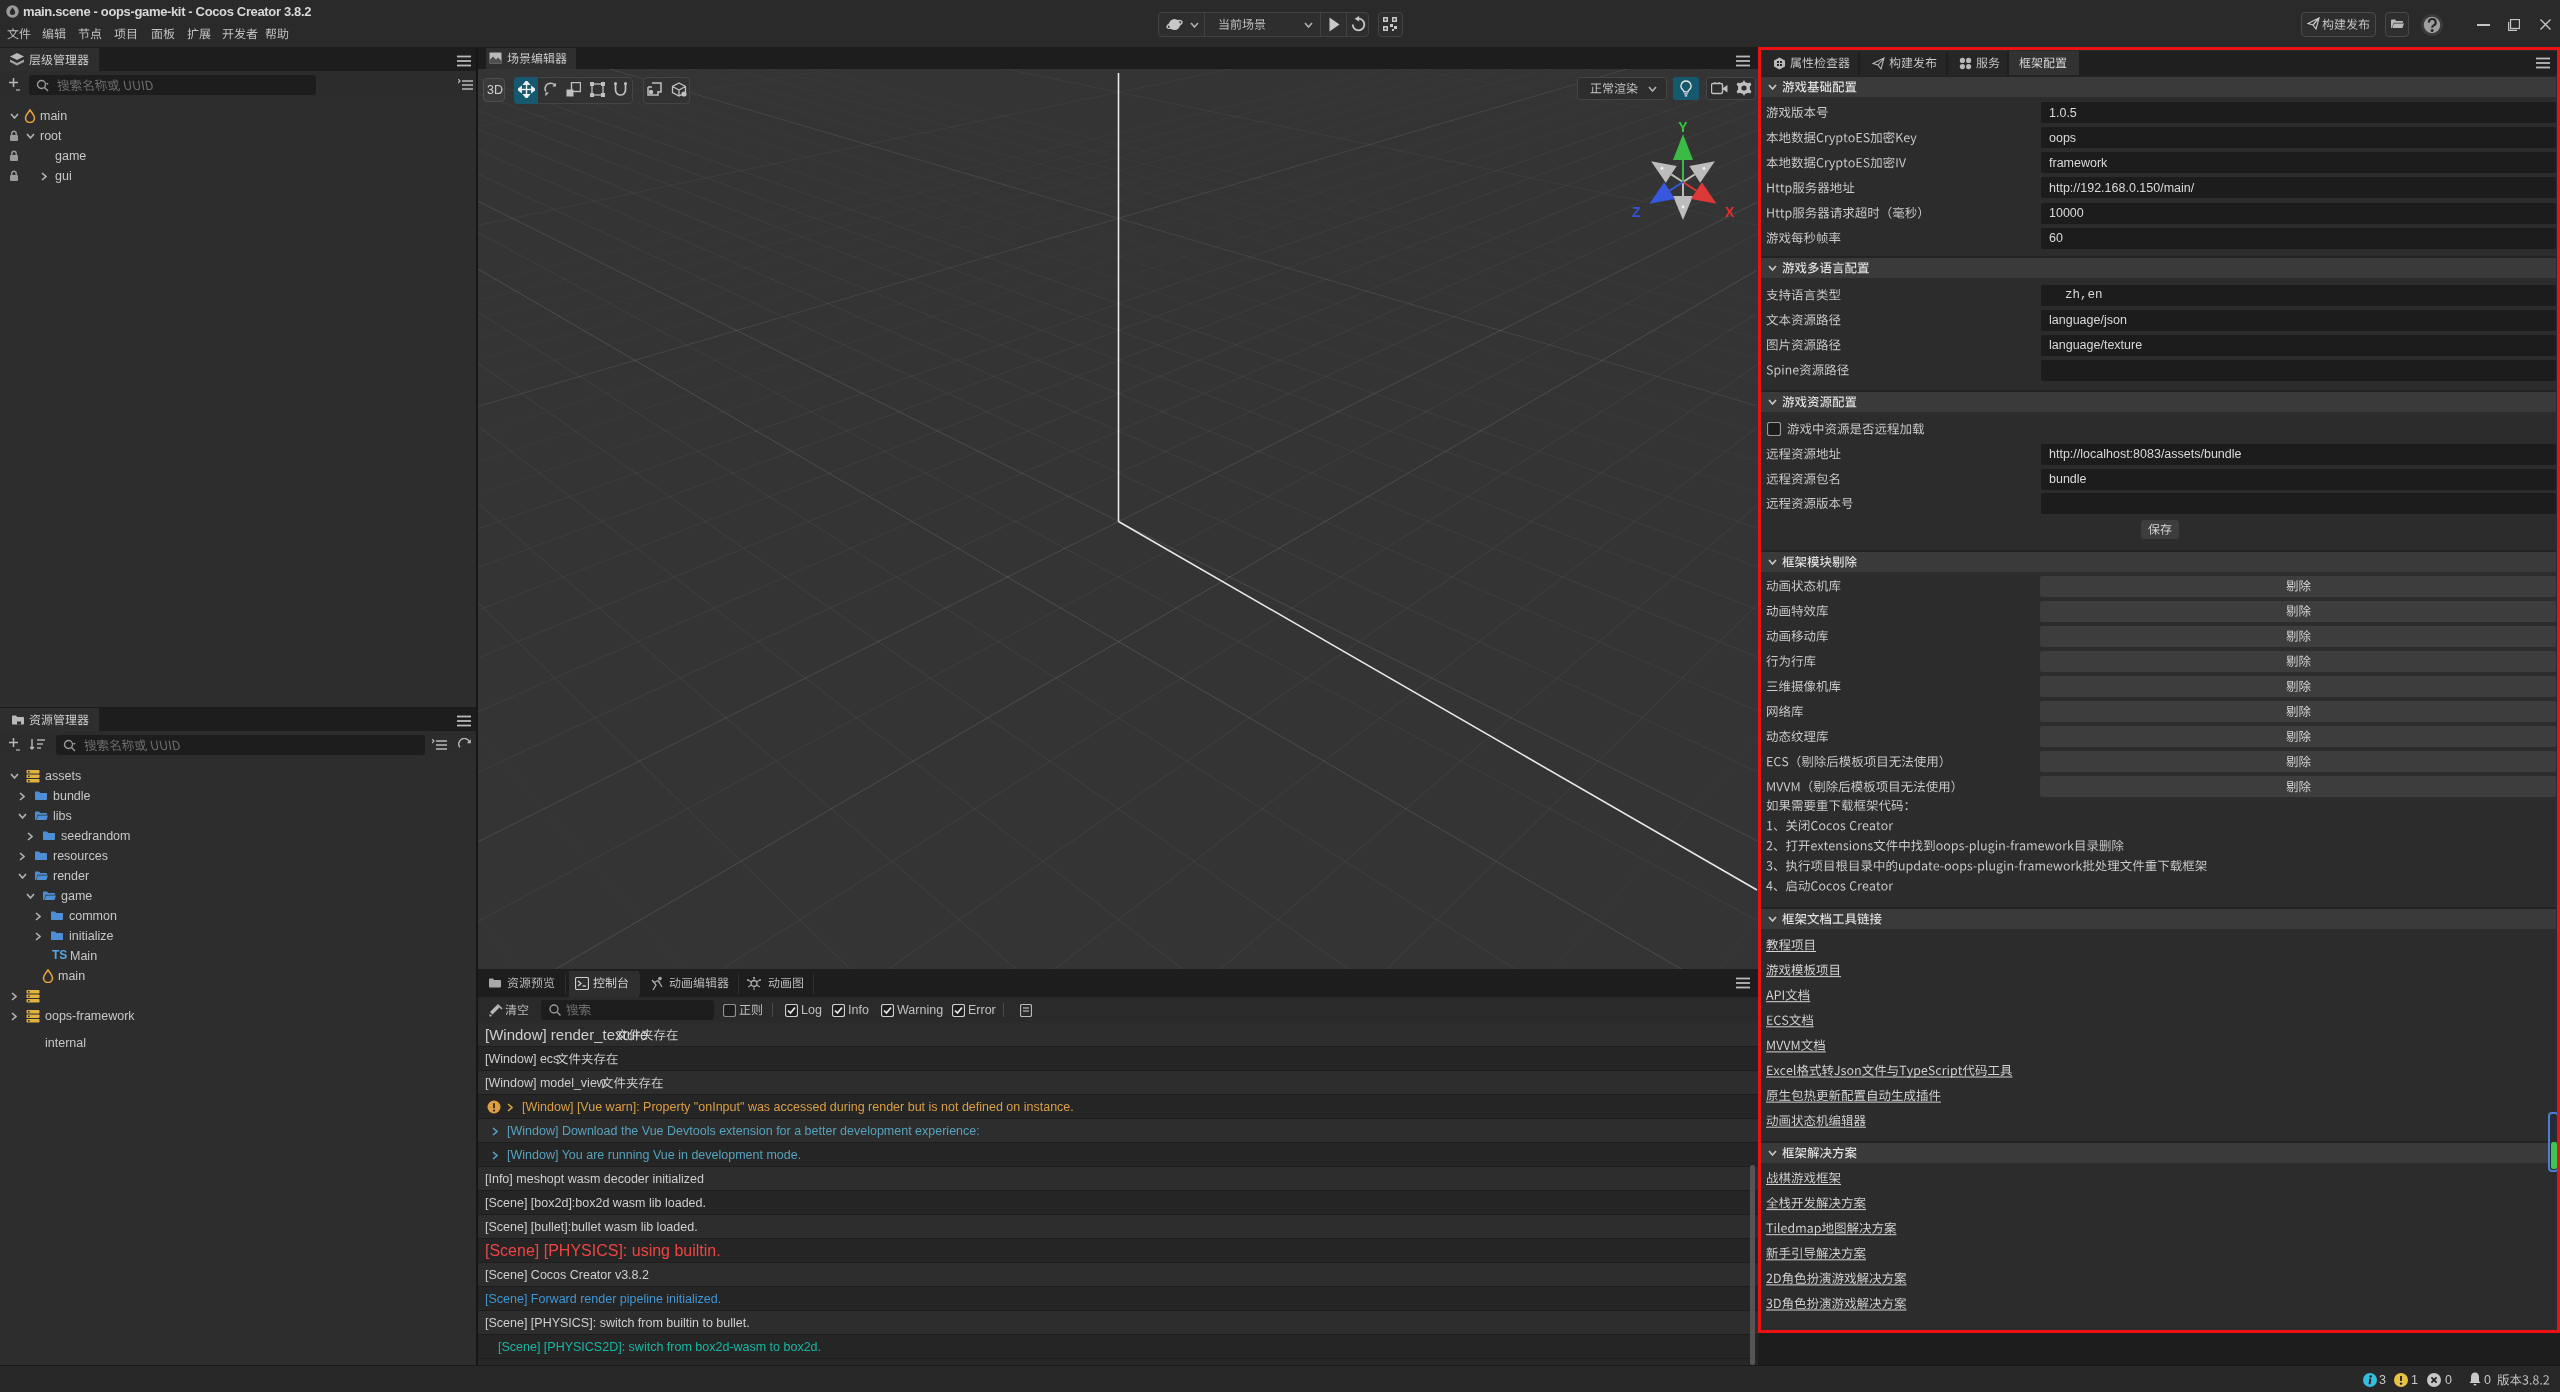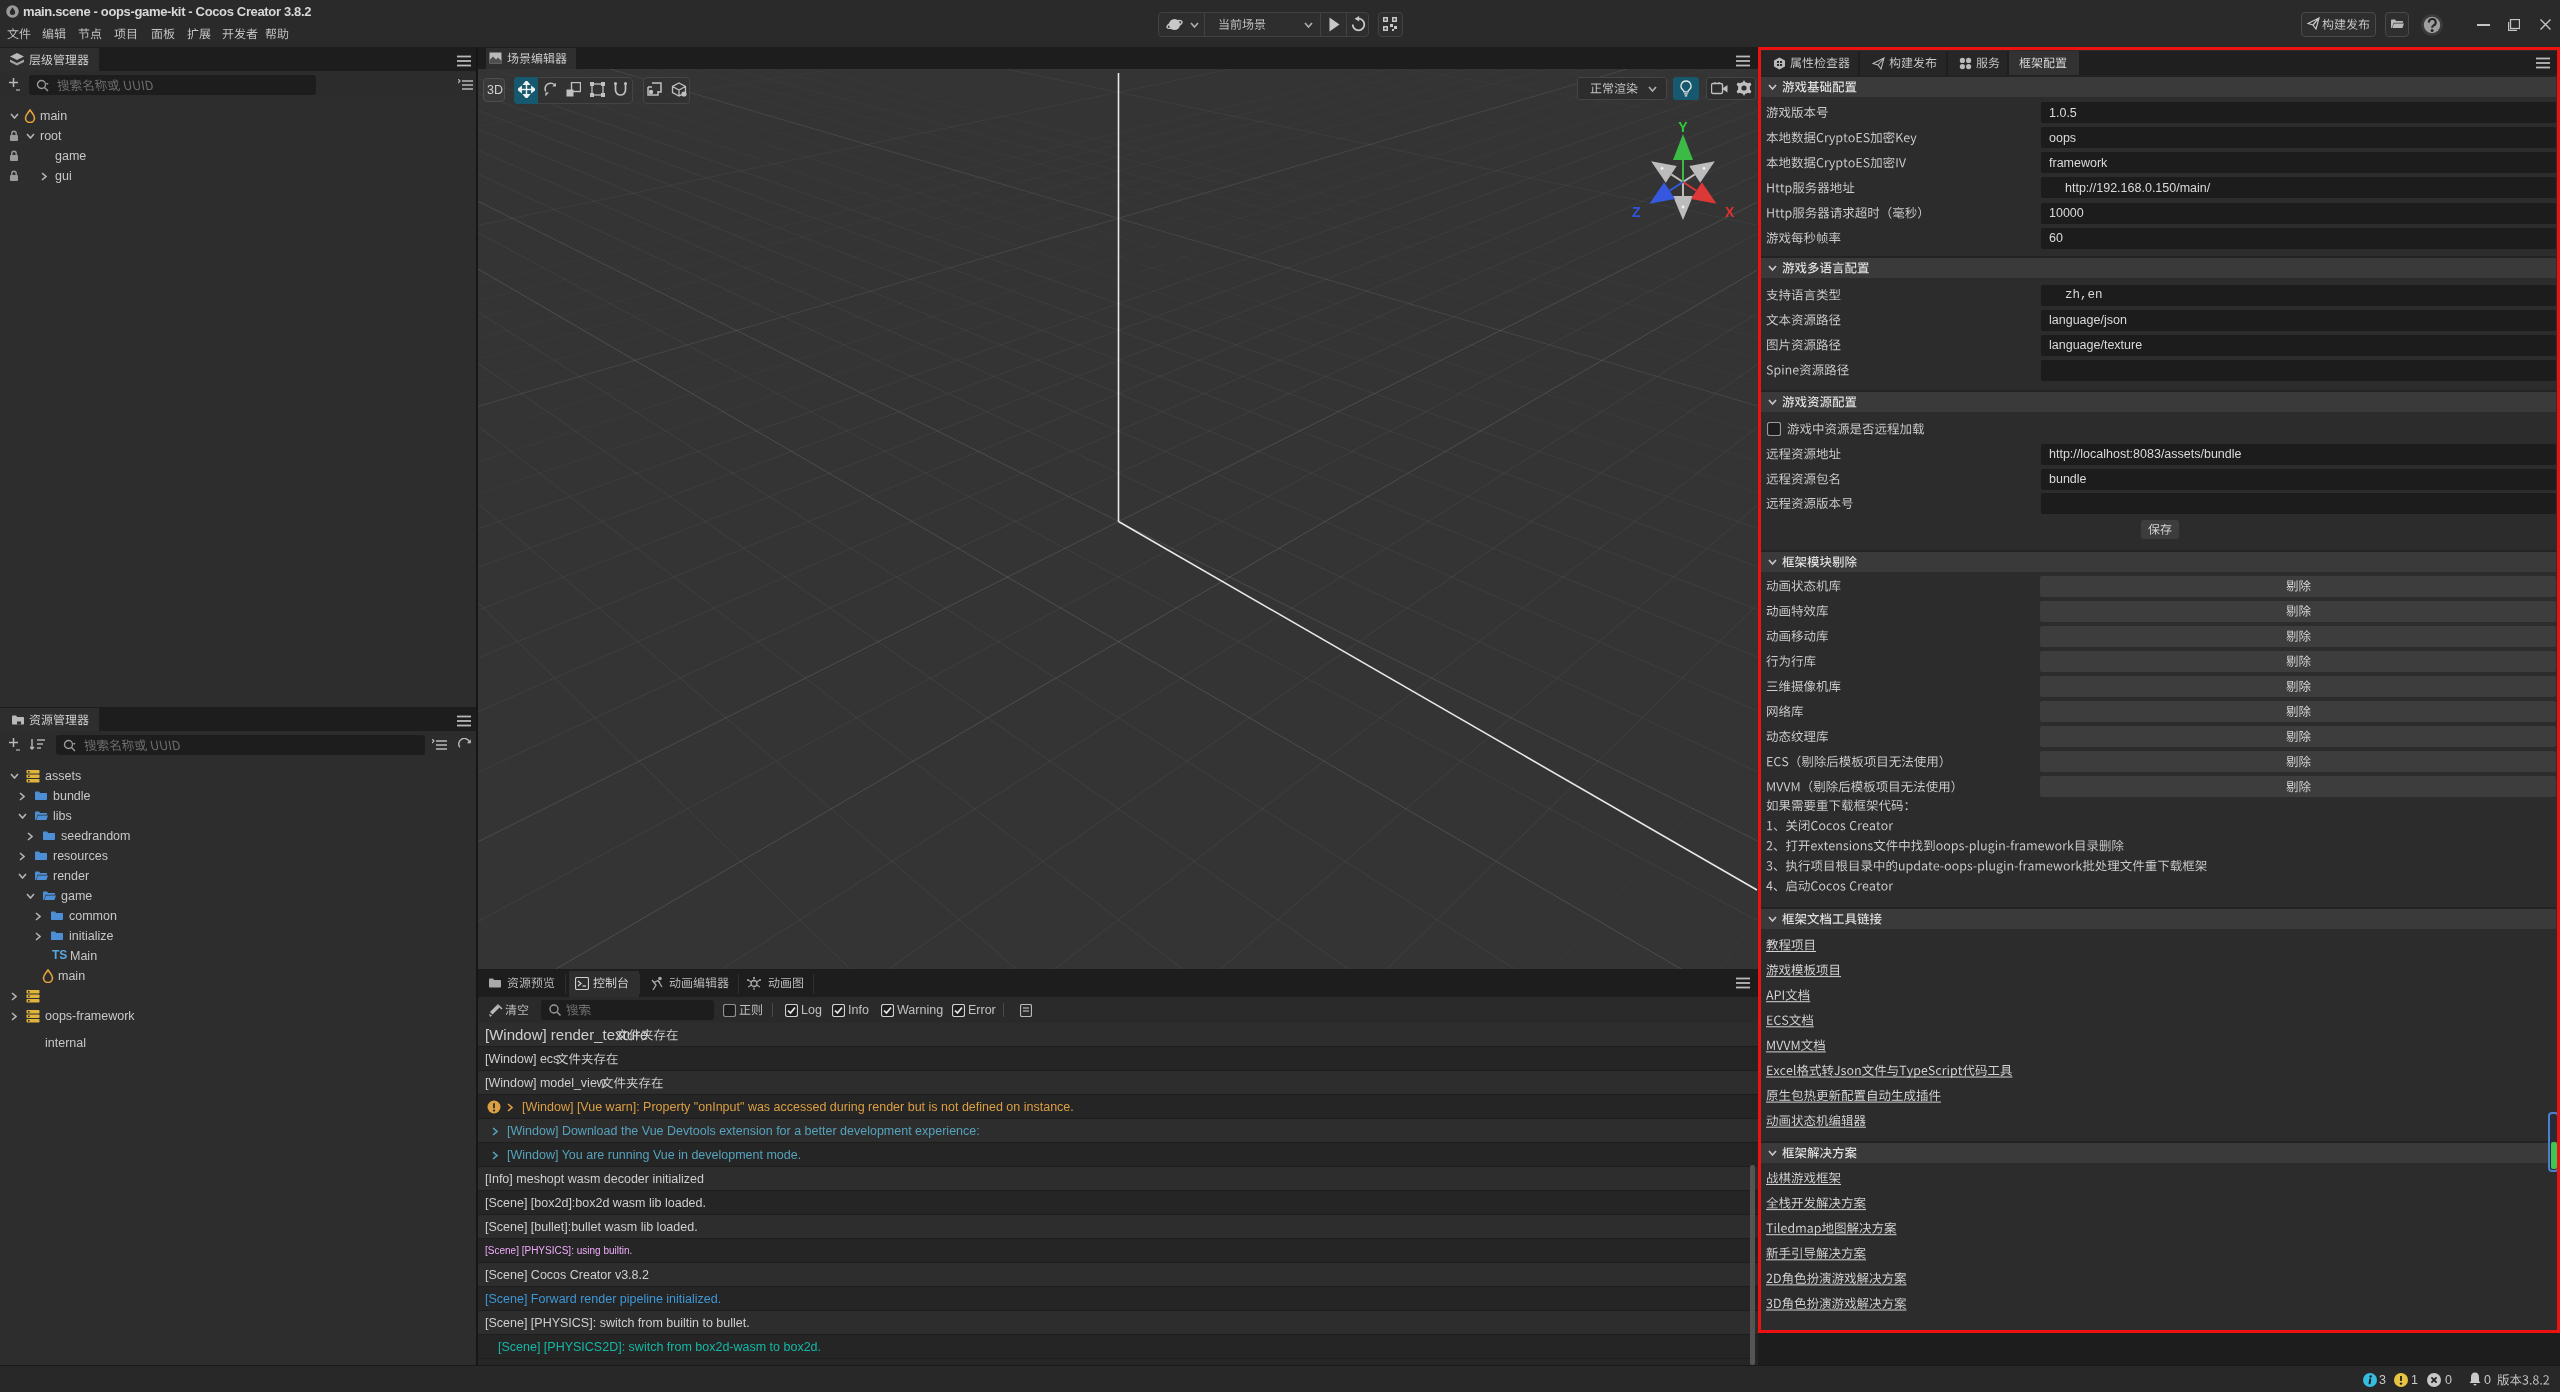--- a/index.html
+++ b/index.html
@@ -1019,21 +1019,21 @@
     <path d="M1 1 L5 4.5 L1 8" fill="none" stroke="#56a3bd" stroke-width="1.6"></path>
   </svg>
 <div style="position:absolute;top:1145px;line-height:20px;font-family:'Liberation Sans',sans-serif;font-size:12.5px;color:#56a3bd;white-space:pre;left:507px;">[Window] You are running Vue in development mode.</div>
 <div style="position:absolute;left:478px;top:1167px;width:1280px;height:24px;background:#2d2d2d;border-bottom:1px solid #1e1e1e;"></div>
 <div style="position:absolute;top:1169px;line-height:20px;font-family:'Liberation Sans',sans-serif;font-size:12.5px;color:#cfcfcf;white-space:pre;left:485px;">[Info] meshopt wasm decoder initialized</div>
 <div style="position:absolute;left:478px;top:1191px;width:1280px;height:24px;background:#252525;border-bottom:1px solid #1e1e1e;"></div>
 <div style="position:absolute;top:1193px;line-height:20px;font-family:'Liberation Sans',sans-serif;font-size:12.5px;color:#cfcfcf;white-space:pre;left:485px;">[Scene] [box2d]:box2d wasm lib loaded.</div>
 <div style="position:absolute;left:478px;top:1215px;width:1280px;height:24px;background:#2d2d2d;border-bottom:1px solid #1e1e1e;"></div>
 <div style="position:absolute;top:1217px;line-height:20px;font-family:'Liberation Sans',sans-serif;font-size:12.5px;color:#cfcfcf;white-space:pre;left:485px;">[Scene] [bullet]:bullet wasm lib loaded.</div>
 <div style="position:absolute;left:478px;top:1239px;width:1280px;height:24px;background:#252525;border-bottom:1px solid #1e1e1e;"></div>
-<div style="position:absolute;top:1241px;line-height:20px;font-family:'Liberation Sans',sans-serif;font-size:10px;color:#f0abfc;white-space:pre;left:485px;">[Scene] [PHYSICS]: using builtin.</div>
+<div style="position:absolute;top:1241px;line-height:20px;font-family:'Liberation Sans',sans-serif;font-size:16px;color:#ef4444;white-space:pre;left:485px;">[Scene] [PHYSICS]: using builtin.</div>
 <div style="position:absolute;left:478px;top:1263px;width:1280px;height:24px;background:#2d2d2d;border-bottom:1px solid #1e1e1e;"></div>
 <div style="position:absolute;top:1265px;line-height:20px;font-family:'Liberation Sans',sans-serif;font-size:12.5px;color:#cfcfcf;white-space:pre;left:485px;">[Scene] Cocos Creator v3.8.2</div>
 <div style="position:absolute;left:478px;top:1287px;width:1280px;height:24px;background:#252525;border-bottom:1px solid #1e1e1e;"></div>
 <div style="position:absolute;top:1289px;line-height:20px;font-family:'Liberation Sans',sans-serif;font-size:12.5px;color:#3e97d6;white-space:pre;left:485px;">[Scene] Forward render pipeline initialized.</div>
 <div style="position:absolute;left:478px;top:1311px;width:1280px;height:24px;background:#2d2d2d;border-bottom:1px solid #1e1e1e;"></div>
 <div style="position:absolute;top:1313px;line-height:20px;font-family:'Liberation Sans',sans-serif;font-size:12.5px;color:#cfcfcf;white-space:pre;left:485px;">[Scene] [PHYSICS]: switch from builtin to bullet.</div>
 <div style="position:absolute;left:478px;top:1335px;width:1280px;height:24px;background:#252525;border-bottom:1px solid #1e1e1e;"></div>
 <div style="position:absolute;top:1337px;line-height:20px;font-family:Liberation Sans, sans-serif;font-size:12.5px;color:#14b8a6;white-space:pre;left:498px;">[Scene] [PHYSICS2D]: switch from box2d-wasm to box2d.</div>
 <div style="position:absolute;left:1750px;top:1165px;width:5px;height:200px;background:#555555;border-radius:2px;"></div>
 <div style="position:absolute;left:1758px;top:47px;width:802px;height:1286px;background:#2c2c2c;"></div>
@@ -1178,21 +1178,21 @@
       <use href="#r0074" x="1105"></use>
       <use href="#r0070" x="1482"></use>
       <use href="#r670D" x="2102"></use>
       <use href="#r52A1" x="3102"></use>
       <use href="#r5668" x="4102"></use>
       <use href="#r5730" x="5102"></use>
       <use href="#r5740" x="6102"></use>
     </g>
   </svg>
 <div style="position:absolute;left:2041px;top:177.4px;width:515px;height:21px;background:#1c1c1c;border-radius:2px;"></div>
-<div style="position:absolute;top:178px;line-height:20px;font-family:'Liberation Sans',sans-serif;font-size:12.5px;color:#dadada;white-space:pre;left:2049px;margin-left:16px;">http://192.168.0.150/main/</div>
+<div style="position:absolute;top:178px;line-height:20px;font-family:'Liberation Sans',sans-serif;font-size:12.5px;color:#dadada;white-space:pre;left:2049px;">http://192.168.0.150/main/</div>
 <svg style="position:absolute;left:1766.0px;top:202px;overflow:visible;" width="170" height="22">
     <g fill="#cccccc" transform="translate(0,15.5) scale(0.012500,-0.012500)">
       <use href="#r0048" x="0"></use>
       <use href="#r0074" x="728"></use>
       <use href="#r0074" x="1105"></use>
       <use href="#r0070" x="1482"></use>
       <use href="#r670D" x="2102"></use>
       <use href="#r52A1" x="3102"></use>
       <use href="#r5668" x="4102"></use>
       <use href="#r8BF7" x="5102"></use>

